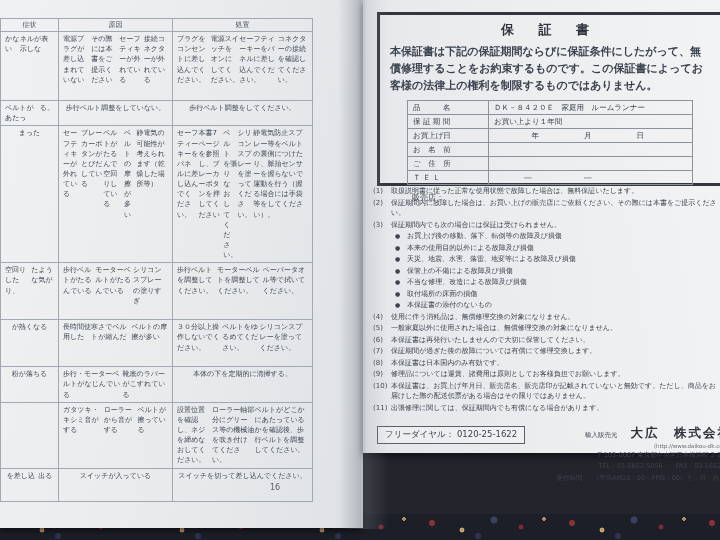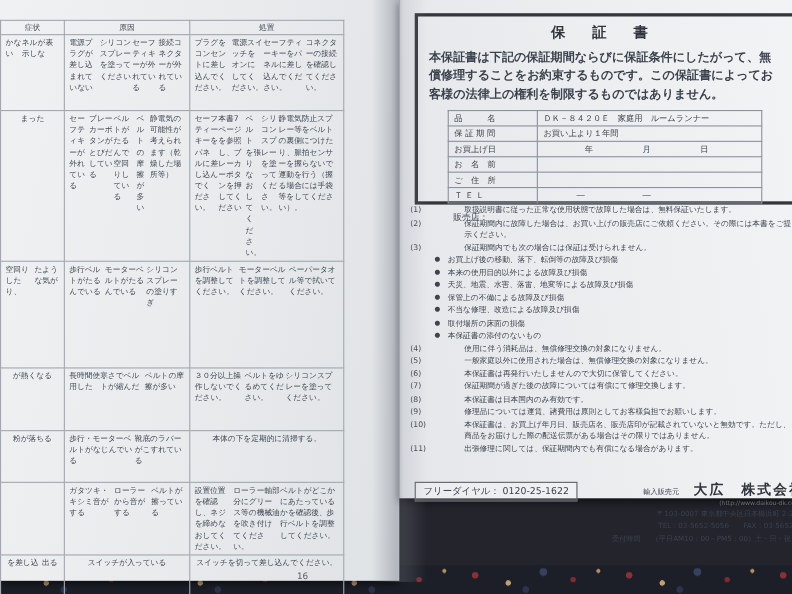--- a/index.html
+++ b/index.html
@@ -50,43 +50,43 @@
   .cellwrap{display:flex;justify-content:space-around;}
   .cell-item{margin:1px 0;}
   .trouble-table tbody tr:nth-child(1) .cellwrap{min-height:66px}
   .trouble-table tbody tr:nth-child(2) .cellwrap{min-height:14px}
   .trouble-table tbody tr:nth-child(3) .cellwrap{min-height:94px}
   .trouble-table tbody tr:nth-child(4) .cellwrap{min-height:54px}
   .trouble-table tbody tr:nth-child(5) .cellwrap{min-height:44px}
   .trouble-table tbody tr:nth-child(6) .cellwrap{min-height:22px}
   .trouble-table tbody tr:nth-child(7) .cellwrap{min-height:46px}
   .trouble-table tbody tr:nth-child(8) .cellwrap{min-height:30px}
-  .page-number{position:absolute;left:270px;top:483px;font-size:8px;color:#5a6068;margin-top:36px;}
+  .page-number{position:absolute;left:270px;top:483px;font-size:8px;color:#5a6068;}
   
   .warranty-box{
     position:absolute;left:14px;top:12px;width:320px;height:164px;
     border:3px solid #33363d;padding:4px 10px 0 10px;color:#363d49;
   }
   .w-title{text-align:center;font-size:13px;font-weight:bold;letter-spacing:10px;color:#2f343d;margin-top:2px;}
   .w-intro{font-size:11px;line-height:1.55;margin-top:4px;font-weight:bold;color:#3b424e;}
   .w-fields{border-collapse:collapse;margin:6px auto 0 auto;width:286px;table-layout:fixed;}
   .w-fields th,.w-fields td{
     border:1px solid #8a929e;font-size:7.5px;font-weight:normal;
     padding:1.5px 5px;text-align:left;height:10px;color:#3b424e;white-space:nowrap;overflow:hidden;
   }
   .w-fields th{width:70px;}
   .w-dealer{font-size:8px;margin:7px 0 0 22px;color:#3b424e;}
   .conditions{position:absolute;left:10px;top:186px;width:347px;font-size:7px;line-height:1.5;color:#3d4450;}
-  .cond{display:flex;margin-bottom:1px;gap:31px;}
+  .cond{display:flex;margin-bottom:1px;}
   .cno{flex:0 0 18px;}
   .ctext{flex:1;}
   .bullet{display:flex;margin:1px 0 1px 22px;}
   .bdot{flex:0 0 12px;font-size:6px;line-height:1.7;}
   .btext{flex:1;}
-  .footer{position:absolute;left:14px;top:434px;width:343px;height:60px;}
+  .footer{position:absolute;left:14px;top:422px;width:343px;height:60px;}
   .freedial{
     display:inline-block;border:1px solid #5a6068;padding:2px 7px;
     font-size:8.5px;color:#3b424e;margin-top:3px;background:rgba(255,255,255,.25);
   }
   .company-block{position:absolute;right:-12px;top:0;width:250px;text-align:right;color:#3b424e;}
   .company-line .dist{font-size:6.5px;margin-right:8px;margin-left:44px;}
   .company-line .company{font-size:12.5px;font-weight:bold;letter-spacing:2px;color:#2f343d;}
   .url{font-size:5.5px;color:#6a7078;margin-top:1px;}
   .addr{font-size:6.5px;margin-top:2px;white-space:nowrap;}
   .telfax{font-size:6.5px;margin-top:2px;}
@@ -117,31 +117,49 @@
           <tr>
             <td>
               <div class="cellwrap">
                 <div class="cell-item">かない</div>
                 <div class="cell-item">ネルが表示しな</div>
               </div>
             </td>
             <td>
               <div class="cellwrap">
                 <div class="cell-item">電源プラグが差し込まれていない</div>
-                <div class="cell-item">シリコンスプレーを塗ってください</div>
+                <div class="cell-item">その際には本書をご提示ください</div>
                 <div class="cell-item">セーフティキーが外れている</div>
                 <div class="cell-item">接続コネクターが外れている</div>
               </div>
             </td>
             <td>
               <div class="cellwrap">
                 <div class="cell-item">プラグをコンセントに差し込んでください。</div>
                 <div class="cell-item">電源スイッチをオンにしてください。</div>
                 <div class="cell-item">セーフティーキーをパネルに差し込んでください。</div>
                 <div class="cell-item">コネクターの接続を確認してください。</div>
+              </div>
+            </td>
+          </tr>
+          <tr>
+            <td>
+              <div class="cellwrap">
+                <div class="cell-item">ベルトがあたっ</div>
+                <div class="cell-item">る。</div>
+              </div>
+            </td>
+            <td>
+              <div class="cellwrap">
+                <div class="cell-item">歩行ベルト調整をしていない。</div>
+              </div>
+            </td>
+            <td>
+              <div class="cellwrap">
+                <div class="cell-item">歩行ベルト調整をしてください。</div>
               </div>
             </td>
           </tr>
           <tr>
             <td>
               <div class="cellwrap">
                 <div class="cell-item">まった</div>
               </div>
             </td>
             <td>

